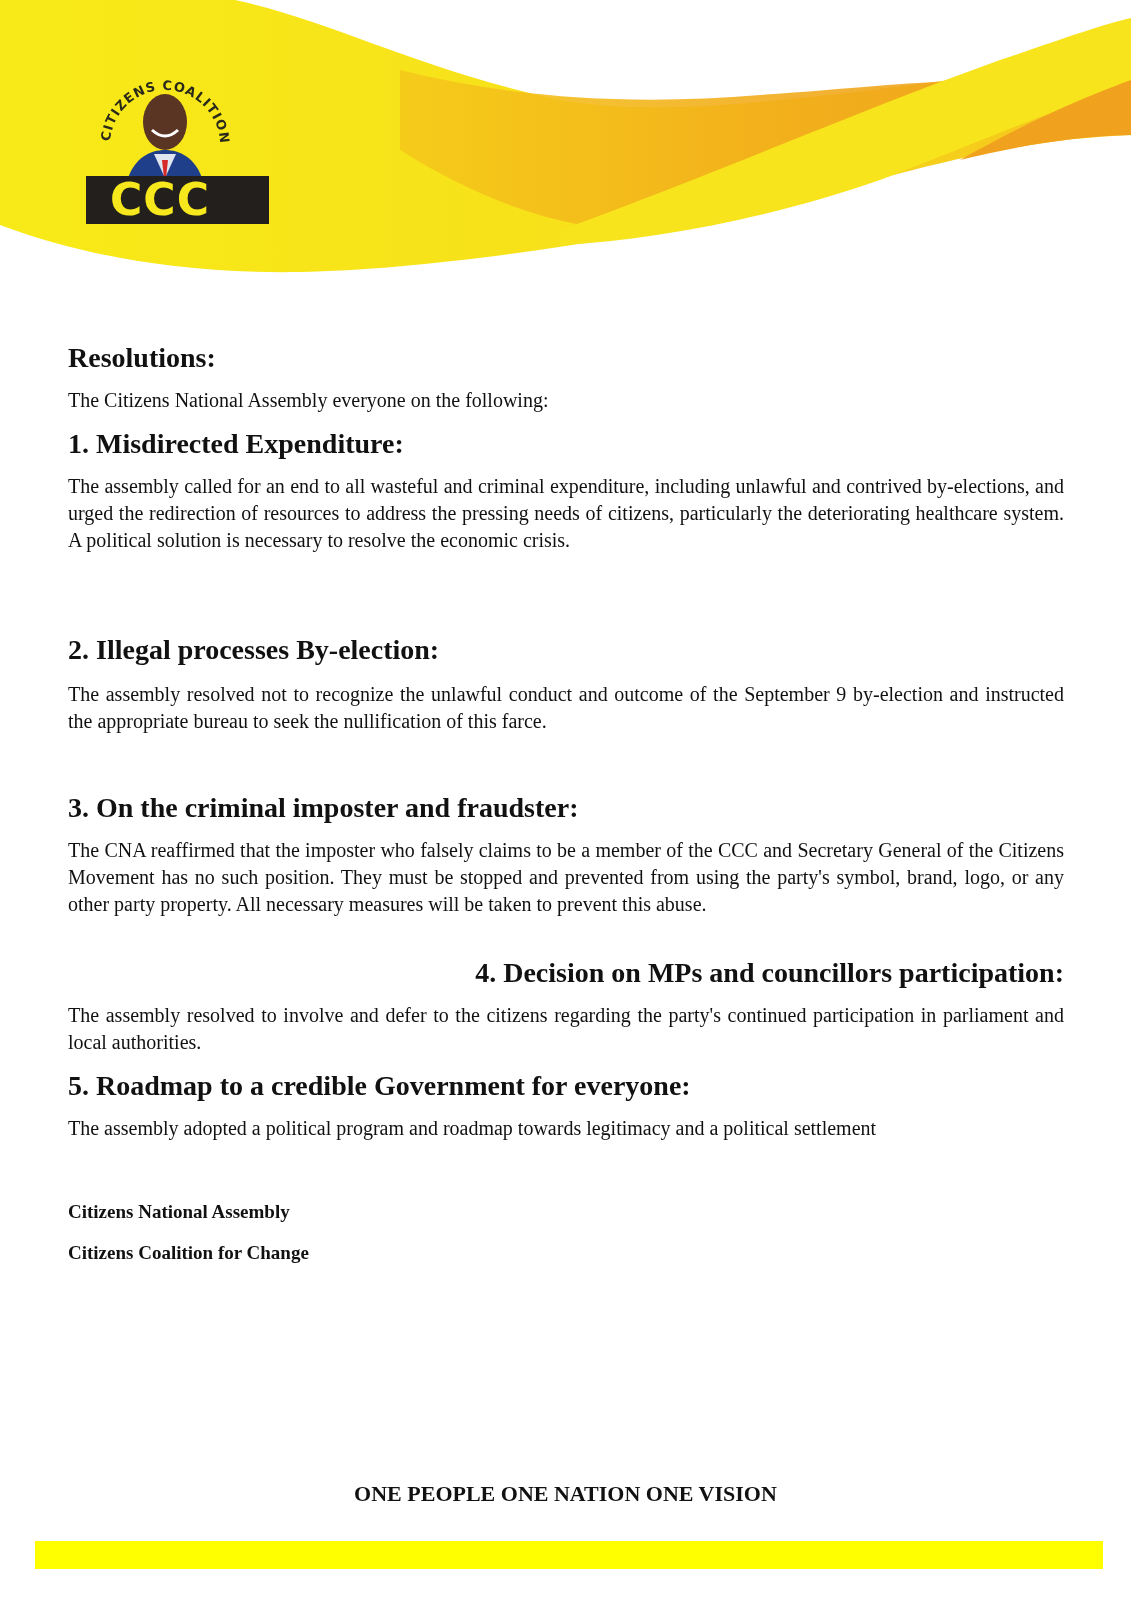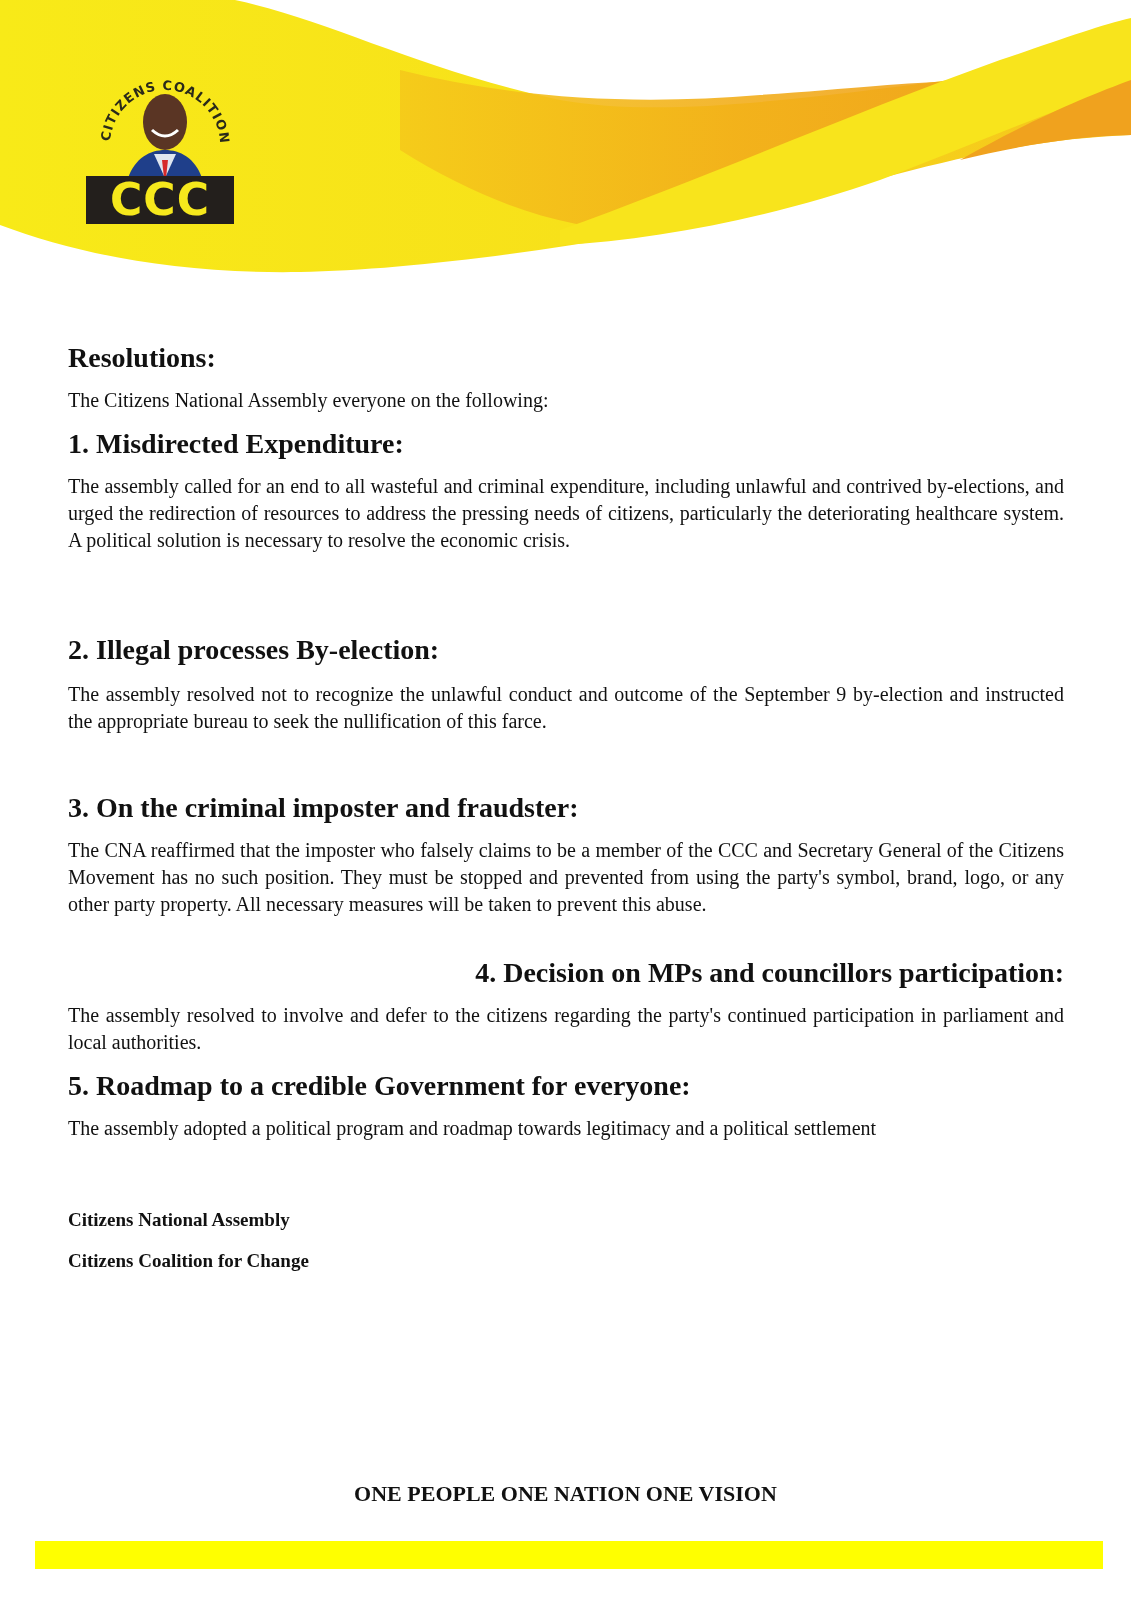--- a/index.html
+++ b/index.html
@@ -1,28 +1,28 @@
 <!DOCTYPE html>
 <html><head>
 <meta charset="utf-8">
 <style>
   html, body { margin: 0; padding: 0; background: #ffffff; }
   body { width: 1131px; height: 1600px; position: relative; overflow: hidden;
          font-family: "Liberation Serif", "DejaVu Serif", serif; color: #111; }
   .banner { position: absolute; left: 0; top: 0; width: 1131px; height: 290px; }
   .logo { position: absolute; left: 80px; top: 50px; width: 170px; height: 180px; }
-  .logo-box { position: absolute; left: 6px; top: 126px; width: 148px; height: 48px; background: #231f1c; }
+  .logo-box { position: absolute; left: 6px; top: 126px; width: 148px; height: 48px; background: #231f1c; padding-left: 35px; }
   .logo-ccc { position: absolute; left: 0; top: 0; width: 148px; height: 48px; text-align: center;
               font-family: "DejaVu Sans", sans-serif; font-weight: bold; font-size: 44px; line-height: 48px;
               color: #f6e81c; letter-spacing: 1px; }
   .content { position: absolute; left: 68px; top: 344px; width: 996px; }
   .h { font-weight: bold; font-size: 28px; margin: 0; line-height: 28px; }
   .p { font-size: 20px; line-height: 27px; margin: 0; text-align: justify; }
   .abs { position: absolute; left: 0; width: 996px; }
-  .sig { font-weight: bold; font-size: 19px; line-height: 26px; margin-top: 8px; }
+  .sig { font-weight: bold; font-size: 19px; line-height: 26px; }
   .motto { position: absolute; left: 0; width: 1131px; top: 1480px; text-align: center;
            font-weight: bold; font-size: 22px; line-height: 28px; }
   .footer-bar { position: absolute; left: 35px; top: 1541px; width: 1068px; height: 28px; background: #ffff00; }
 </style>
 </head>
 <body>
 
 <svg class="banner" viewBox="0 0 1131 290" preserveAspectRatio="none">
   <defs>
     <linearGradient id="gY" x1="0" y1="0" x2="1" y2="0">

